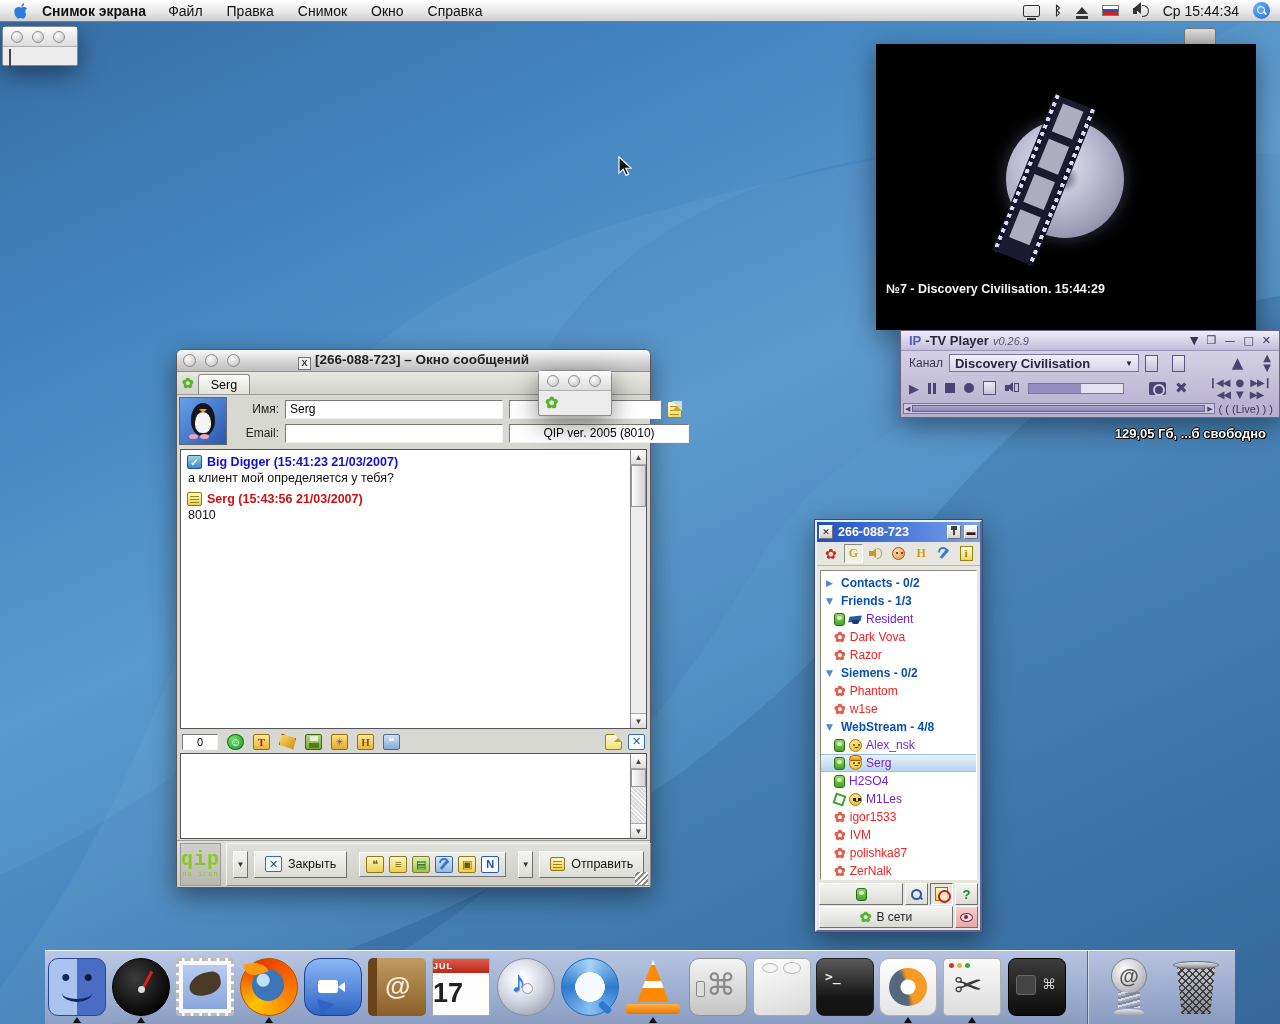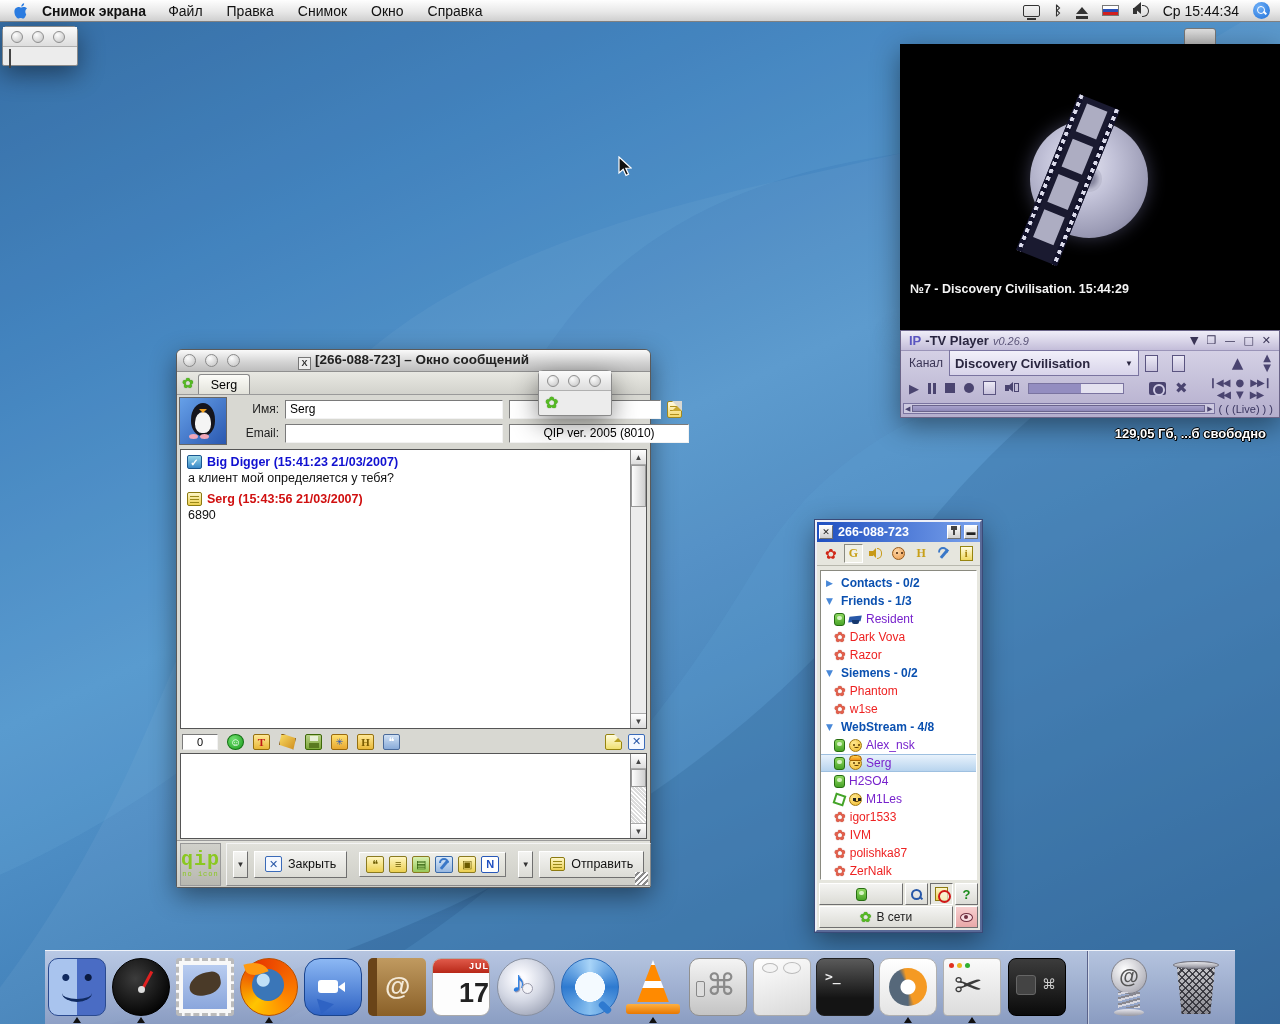--- a/index.html
+++ b/index.html
@@ -134,41 +134,41 @@
   .grp6{display:flex;gap:5px;padding:3px 6px;border:1px solid;border-color:#fff #777 #777 #fff;background:linear-gradient(#efefe9,#dadad2)}
   .gi{width:18px;height:17px;display:inline-flex;align-items:center;justify-content:center;font-size:11px;border:1px solid #8a7a20;border-radius:2px}
   .gi.y{background:linear-gradient(#fff6c0,#ecd050);color:#6a5a00}
   .gi.g{background:linear-gradient(#d8f0b0,#98c858);color:#2a5a08}
   .gi.b{background:#fff;border-color:#2858b8;color:#2050c0;font-weight:bold}
   .gi.wr{background:linear-gradient(#d8e8f8,#98b8e0);border-color:#3a6aa8;color:#1a4a90;font-weight:bold}
   .spacer{flex:1}
   .grip{position:absolute;right:2px;bottom:2px;width:13px;height:13px;background:repeating-linear-gradient(135deg,#fafafa 0 2px,#8a8a8a 2px 4px)}
 
   
-  .video{position:absolute;left:900px;top:44px;width:380px;height:286px;background:#000;z-index:8}
+  .video{position:absolute;left:876px;top:44px;width:380px;height:286px;background:#000;z-index:8}
   .vid-text{position:absolute;left:10px;top:238px;color:#f4f4f4;font-size:12.5px;font-weight:bold}
   .disc{position:absolute;left:130px;top:76px;width:118px;height:118px;border-radius:50%;
     background:radial-gradient(circle at 42% 38%,#e8e8f4 0%,#c2c2d8 35%,#9a9ab4 70%,#6a6a88 100%);box-shadow:0 0 18px rgba(160,160,220,.35)}
   .disc::after{content:"";position:absolute;left:46px;top:46px;width:26px;height:26px;border-radius:50%;background:radial-gradient(#8888a0 30%,#bbbbcf 60%)}
   .film{position:absolute;left:146px;top:52px;width:44px;height:168px;background:#1a1a30;transform:rotate(22deg);
     border-left:6px solid #12122a;border-right:6px solid #12122a}
   .film::before,.film::after{content:"";position:absolute;top:0;bottom:0;width:4px;
     background:repeating-linear-gradient(#dcdcec 0 4px,transparent 4px 8px)}
   .film::before{left:-5px}.film::after{right:-5px}
   .film .fr{position:absolute;left:5px;right:5px;height:30px;background:#c8c8dc;opacity:.85}
   .iptv{position:absolute;left:900px;top:330px;width:380px;height:88px;z-index:8;
     background:linear-gradient(#dedbec,#b4aecd);border:1px solid #6a6488;color:#3a3556}
   .iptv-title{height:20px;display:flex;align-items:center;padding:0 8px;gap:4px;
     background:linear-gradient(#efedf8,#c3bdd9);border-bottom:1px solid #9a94b8;font-size:13px}
   .it-ip{font-weight:bold;color:#5a55c0}
   .it-rest{font-weight:bold;color:#2a2640}
   .it-ver{font-style:italic;color:#5a5478;font-size:11px;margin-left:0}
   .it-btns{margin-left:auto;display:flex;gap:8px;font-size:11px;color:#3a3556;font-family:"DejaVu Sans",sans-serif}
   .iptv-row2{height:24px;display:flex;align-items:center;gap:6px;padding:0 8px;font-size:12px}
-  .ch-box{width:190px;height:26px;background:linear-gradient(#f2f0fa,#d8d4ea);border:1px solid #7a74a0;display:flex;align-items:center;padding:5px 5px;font-weight:bold;font-size:13px;color:#2a2640}
+  .ch-box{width:190px;height:18px;background:linear-gradient(#f2f0fa,#d8d4ea);border:1px solid #7a74a0;display:flex;align-items:center;padding:5px 5px;font-weight:bold;font-size:13px;color:#2a2640}
   .ch-box .dda{margin-left:auto;font-size:8px}
   .sq-btn{width:13px;height:17px;border:1px solid #5a5480;background:linear-gradient(#eceaf6,#c8c2dc);display:inline-block}
   .iptv-row3{height:26px;display:flex;align-items:center;gap:9px;padding:0 8px}
   .pg{font-family:"DejaVu Sans",sans-serif;color:#4a4470;font-size:13px;line-height:1}
   .pg.small{font-size:10px}
   .pausebars{display:inline-flex;gap:2px}.pausebars i{width:3px;height:11px;background:#4a4470}
   .stopsq{width:10px;height:10px;background:#4a4470}
   .reccir{width:10px;height:10px;border-radius:50%;background:#4a4470}
   .volslider{width:96px;height:11px;border:1px solid #7a74a0;background:linear-gradient(90deg,#938dc0 0 55%,#e4e2f0 55%)}
   .spk{position:relative;width:14px;height:12px}
@@ -258,21 +258,21 @@
   .a-fox{border-radius:50%;background:conic-gradient(from 130deg,#ff8a00,#ffc400 90deg,#e83800 200deg,#ff8a00 360deg);position:relative;border:1px solid #b85000}
   .a-fox::before{content:"";position:absolute;left:11px;top:10px;width:32px;height:32px;border-radius:50%;
       background:radial-gradient(circle at 35% 35%,#bfe0f8 6px,#3a76b8 7px 70%,#2a5a94)}
   .a-fox::after{content:"";position:absolute;left:4px;top:2px;width:22px;height:14px;background:#ff9a10;border-radius:0 100% 0 60%;transform:rotate(-18deg)}
   .a-ichat{border-radius:16px;background:linear-gradient(#8cb8f4,#2f63c4);border:1px solid #1a448e;position:relative}
   .a-ichat::before{content:"";position:absolute;left:8px;bottom:-8px;border:9px solid transparent;border-top:13px solid #2f63c4;transform:rotate(18deg)}
   .a-ichat .cam{position:absolute;left:13px;top:21px;width:20px;height:13px;background:#fff;border-radius:3px}
   .a-ichat .cam::after{content:"";position:absolute;right:-7px;top:1.6px;border:5px solid transparent;border-left:7px solid #fff;transform:rotate(180deg)}
   .a-book{border-radius:5px;background:linear-gradient(#c09a60,#8a6028);border-left:9px solid #6a4418;position:relative;color:#fff}
   .a-book .at{position:absolute;left:8px;top:13px;font-size:26px;font-weight:bold;color:#f4ead8}
-  .a-ical{background:#fdfdfd;border:1px solid #aaa;border-radius:9px;overflow:hidden;text-align:right}
+  .a-ical{background:#fdfdfd;border:1px solid #aaa;border-radius:0;overflow:hidden;text-align:left}
   .a-ical .mo{background:linear-gradient(#e05a4a,#b82818);color:#fff;font-size:9px;font-weight:bold;height:14px;line-height:14px;letter-spacing:1px}
   .a-ical .dy{font-size:27px;font-weight:bold;color:#222;line-height:40px}
   .a-itunes{border-radius:50%;background:radial-gradient(circle at 40% 35%,#fbfbff 10%,#d4d8e4 45%,#a2a8ba 80%);border:1px solid #8890a0;position:relative}
   .a-itunes::after{content:"";position:absolute;left:24px;top:24px;width:9px;height:9px;border-radius:50%;background:#f4f4f8;border:1px solid #99a}
   .a-itunes .nt{position:absolute;left:13px;top:6px;font-size:30px;color:#2a7de0;text-shadow:1px 1px 1px rgba(0,0,60,.4)}
   .a-qt{border-radius:50%;background:radial-gradient(circle,#f4faff 0 37%,transparent 38%),conic-gradient(#a8d4f8,#2e7ad0,#88c0f0,#2e7ad0,#a8d4f8);position:relative;border:1px solid #2a6ab8}
   .a-qt::after{content:"";position:absolute;right:6px;bottom:4px;width:14px;height:7px;background:#2e7ad0;border-radius:3px;transform:rotate(45deg)}
   .a-vlc{position:relative}
   .a-vlc .cone{position:absolute;left:7px;top:2px;width:44px;height:42px;
       background:linear-gradient(#fff 0 12%,#ff8a00 12% 50%,#fff 50% 66%,#ff8a00 66%);clip-path:polygon(50% 0,86% 100%,14% 100%)}
@@ -400,21 +400,21 @@
     <div class="msg-body">
       <div class="msg-author blue">
           <span class="mi-rec">✓</span>
           <span>Big Digger (15:41:23 21/03/2007)</span>
         </div>
       <div class="msg-text">а клиент мой определяется у тебя?</div>
       <div class="msg-author red">
           <span class="mi-note"></span>
           <span>Serg (15:43:56 21/03/2007)</span>
         </div>
-      <div class="msg-text">6890</div>
+      <div class="msg-text">8010</div>
     </div>
     <div class="vscroll">
       <span class="vs-btn">▲</span>
       <span class="vs-thumb"></span>
       <span class="vs-btn bottom">▼</span>
     </div>
   </div>
   <div class="chat-tools">
     <span class="cnt sunken">
         <span>0</span>

